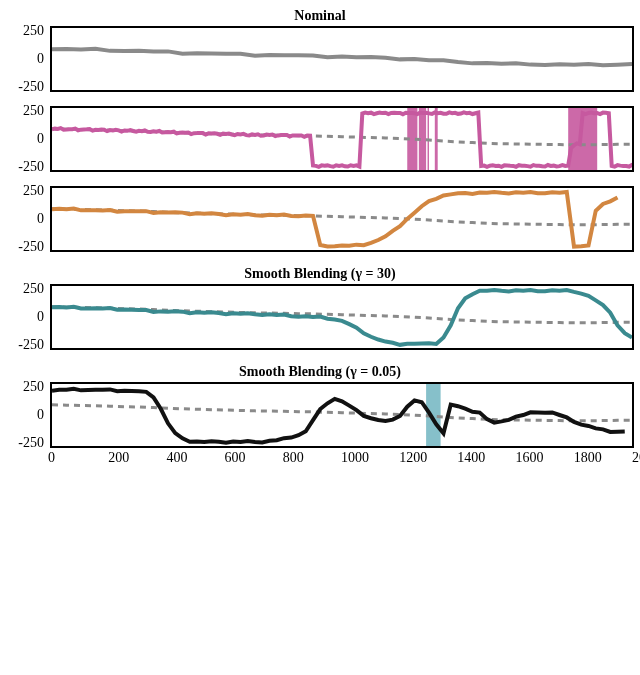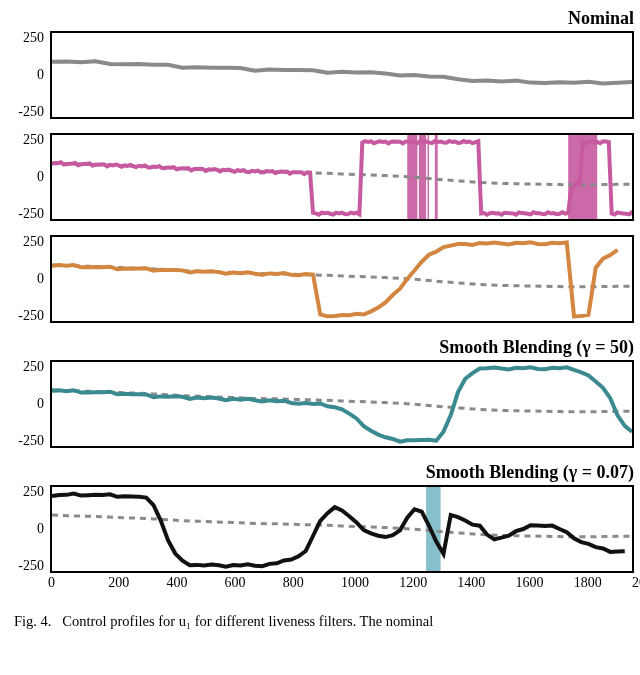--- a/index.html
+++ b/index.html
@@ -1,27 +1,27 @@
 <!DOCTYPE html>
 <html><head>
 <meta charset="utf-8">
 <style>
   * { margin: 0; padding: 0; box-sizing: border-box; }
   body { background: #fff; font-family: "Times New Roman", Georgia, serif; width: 640px; }
   .figure { width: 640px; padding: 8px 6px 0 6px; }
   .panel { margin-bottom: 14px; }
   .panel-title {
-    text-align: right;
+    text-align: center;
     font-weight: 700;
-    font-size: 18px;
+    font-size: 14px;
     margin-bottom: 2px;
   }
   .plot-area {
     position: relative;
-    height: 88px;
+    height: 66px;
     display: flex;
   }
   .yaxis {
     width: 44px;
     position: relative;
     flex: 0 0 44px;
   }
   .ytick {
     position: absolute;
     right: 6px;
@@ -103,37 +103,37 @@
           </div>
           <div class="plot-box">
             <svg class="series" viewBox="0 -300 2000 600" preserveAspectRatio="none">
               <path d="M0.0 -100.0 L50.0 -95.0 L100.0 -92.0 L150.0 -90.0 L200.0 -85.0 L250.0 -80.0 L300.0 -78.0 L350.0 -72.0 L400.0 -66.0 L450.0 -60.0 L500.0 -56.0 L550.0 -52.0 L600.0 -48.0 L650.0 -44.0 L700.0 -40.0 L750.0 -38.0 L800.0 -36.0 L850.0 -32.0 L900.0 -30.0 L950.0 -26.0 L1000.0 -22.0 L1050.0 -18.0 L1100.0 -14.0 L1150.0 -10.0 L1200.0 -5.0 L1250.0 2.0 L1300.0 10.0 L1350.0 20.0 L1400.0 28.0 L1450.0 35.0 L1500.0 42.0 L1550.0 46.0 L1600.0 48.0 L1650.0 50.0 L1700.0 52.0 L1750.0 54.0 L1800.0 56.0 L1850.0 56.0 L1900.0 54.0 L1950.0 52.0 L2000.0 52.0 " fill="none" stroke="#8a8a8a" stroke-width="3" vector-effect="non-scaling-stroke" stroke-dasharray="6 5"></path>
               <path d="M0.0 -95.0 L25.0 -99.3 L50.0 -94.8 L75.0 -100.6 L100.0 -83.7 L125.0 -83.8 L150.0 -85.8 L175.0 -83.3 L200.0 -87.7 L225.0 -70.0 L250.0 -74.7 L275.0 -74.1 L300.0 -74.9 L325.0 -76.0 L350.0 -59.0 L375.0 -66.4 L400.0 -63.5 L425.0 -64.6 L450.0 -61.7 L475.0 -46.8 L500.0 -55.7 L525.0 -51.1 L550.0 -56.1 L575.0 -49.1 L600.0 -37.4 L625.0 -46.6 L650.0 -41.0 L675.0 -47.2 L700.0 -37.3 L725.0 -30.7 L750.0 -40.0 L775.0 -35.3 L800.0 -42.8 L825.0 -29.6 L850.0 -27.4 L875.0 -34.9 L900.0 -31.0 L925.0 252.3 L950.0 266.7 L975.0 263.5 L1000.0 257.5 L1025.0 259.0 L1050.0 248.2 L1075.0 253.5 L1100.0 231.3 L1125.0 203.2 L1150.0 167.7 L1175.0 114.7 L1200.0 69.5 L1225.0 -0.7 L1250.0 -61.1 L1275.0 -123.7 L1300.0 -173.2 L1325.0 -195.3 L1350.0 -227.4 L1375.0 -238.4 L1400.0 -250.0 L1425.0 -250.7 L1450.0 -242.9 L1475.0 -256.7 L1500.0 -253.9 L1525.0 -261.0 L1550.0 -253.0 L1575.0 -247.2 L1600.0 -259.4 L1625.0 -254.8 L1650.0 -261.5 L1675.0 -250.3 L1700.0 -249.1 L1725.0 -259.5 L1750.0 -255.1 L1775.0 -261.5 L1800.0 267.0 L1825.0 263.6 L1850.0 255.8 L1875.0 -80.7 L1900.0 -145.8 L1925.0 -171.3 L1950.0 -208.8 " fill="none" stroke="#d28640" stroke-width="4" vector-effect="non-scaling-stroke"></path>
             </svg>
           </div>
         </div>
       </div>
       <div class="panel">
-        <div class="panel-title">Smooth Blending (γ = 50)</div>
+        <div class="panel-title">Smooth Blending (γ = 30)</div>
         <div class="plot-area">
           <div class="yaxis">
             <div class="ytick" style="top: 8.33%;">250</div>
             <div class="ytick" style="top: 50%;">0</div>
             <div class="ytick" style="top: 91.67%;">-250</div>
           </div>
           <div class="plot-box">
             <svg class="series" viewBox="0 -300 2000 600" preserveAspectRatio="none">
               <path d="M0.0 -100.0 L50.0 -95.0 L100.0 -92.0 L150.0 -90.0 L200.0 -85.0 L250.0 -80.0 L300.0 -78.0 L350.0 -72.0 L400.0 -66.0 L450.0 -60.0 L500.0 -56.0 L550.0 -52.0 L600.0 -48.0 L650.0 -44.0 L700.0 -40.0 L750.0 -38.0 L800.0 -36.0 L850.0 -32.0 L900.0 -30.0 L950.0 -26.0 L1000.0 -22.0 L1050.0 -18.0 L1100.0 -14.0 L1150.0 -10.0 L1200.0 -5.0 L1250.0 2.0 L1300.0 10.0 L1350.0 20.0 L1400.0 28.0 L1450.0 35.0 L1500.0 42.0 L1550.0 46.0 L1600.0 48.0 L1650.0 50.0 L1700.0 52.0 L1750.0 54.0 L1800.0 56.0 L1850.0 56.0 L1900.0 54.0 L1950.0 52.0 L2000.0 52.0 " fill="none" stroke="#8a8a8a" stroke-width="3" vector-effect="non-scaling-stroke" stroke-dasharray="6 5"></path>
               <path d="M0.0 -95.0 L25.0 -97.3 L50.0 -91.8 L75.0 -98.6 L100.0 -81.7 L125.0 -82.8 L150.0 -84.8 L175.0 -83.3 L200.0 -87.7 L225.0 -70.0 L250.0 -72.7 L275.0 -70.1 L300.0 -68.9 L325.0 -68.0 L350.0 -49.0 L375.0 -54.4 L400.0 -51.5 L425.0 -54.6 L450.0 -51.7 L475.0 -36.8 L500.0 -45.7 L525.0 -41.1 L550.0 -46.1 L575.0 -39.1 L600.0 -27.4 L625.0 -36.6 L650.0 -31.0 L675.0 -37.2 L700.0 -26.3 L725.0 -18.7 L750.0 -27.0 L775.0 -19.3 L800.0 -23.8 L825.0 -7.6 L850.0 -2.4 L875.0 -6.9 L900.0 0.0 L925.0 -3.7 L950.0 16.7 L975.0 23.5 L1000.0 37.5 L1025.0 69.0 L1050.0 103.2 L1075.0 158.5 L1100.0 191.3 L1125.0 218.2 L1150.0 237.7 L1175.0 249.7 L1200.0 269.5 L1225.0 259.3 L1250.0 258.9 L1275.0 256.3 L1300.0 254.8 L1325.0 261.7 L1350.0 197.6 L1375.0 79.6 L1400.0 -85.0 L1425.0 -180.7 L1450.0 -220.9 L1475.0 -253.7 L1500.0 -254.9 L1525.0 -261.0 L1550.0 -253.0 L1575.0 -247.2 L1600.0 -259.4 L1625.0 -254.8 L1650.0 -261.5 L1675.0 -250.3 L1700.0 -249.1 L1725.0 -259.5 L1750.0 -255.1 L1775.0 -261.5 L1800.0 -243.0 L1825.0 -226.4 L1850.0 -204.2 L1875.0 -160.7 L1900.0 -115.8 L1925.0 -41.3 L1950.0 81.2 L1975.0 156.5 L2000.0 198.4 " fill="none" stroke="#3a8a8f" stroke-width="4" vector-effect="non-scaling-stroke"></path>
             </svg>
           </div>
         </div>
       </div>
       <div class="panel">
-        <div class="panel-title">Smooth Blending (γ = 0.07)</div>
+        <div class="panel-title">Smooth Blending (γ = 0.05)</div>
         <div class="plot-area">
           <div class="yaxis">
             <div class="ytick" style="top: 8.33%;">250</div>
             <div class="ytick" style="top: 50%;">0</div>
             <div class="ytick" style="top: 91.67%;">-250</div>
           </div>
           <div class="plot-box">
             <svg class="series" viewBox="0 -300 2000 600" preserveAspectRatio="none">
               <rect x="1290" y="-300" width="50" height="600" fill="#79b9c4" opacity="0.9"></rect>
               <path d="M0.0 -100.0 L50.0 -95.0 L100.0 -92.0 L150.0 -90.0 L200.0 -85.0 L250.0 -80.0 L300.0 -78.0 L350.0 -72.0 L400.0 -66.0 L450.0 -60.0 L500.0 -56.0 L550.0 -52.0 L600.0 -48.0 L650.0 -44.0 L700.0 -40.0 L750.0 -38.0 L800.0 -36.0 L850.0 -32.0 L900.0 -30.0 L950.0 -26.0 L1000.0 -22.0 L1050.0 -18.0 L1100.0 -14.0 L1150.0 -10.0 L1200.0 -5.0 L1250.0 2.0 L1300.0 10.0 L1350.0 20.0 L1400.0 28.0 L1450.0 35.0 L1500.0 42.0 L1550.0 46.0 L1600.0 48.0 L1650.0 50.0 L1700.0 52.0 L1750.0 54.0 L1800.0 56.0 L1850.0 56.0 L1900.0 54.0 L1950.0 52.0 L2000.0 52.0 " fill="none" stroke="#8a8a8a" stroke-width="3" vector-effect="non-scaling-stroke" stroke-dasharray="6 5"></path>
@@ -149,16 +149,13 @@
           <span>800</span>
           <span>1000</span>
           <span>1200</span>
           <span>1400</span>
           <span>1600</span>
           <span>1800</span>
           <span>2000</span>
         </div>
       </div>
     </div>
-  <div class="caption">
-    <span>Fig. 4.</span>&nbsp;&nbsp;&nbsp;<span>Control profiles for u₁ for different liveness filters. The nominal</span>
-  </div>
 </div>
 
 </body></html>

